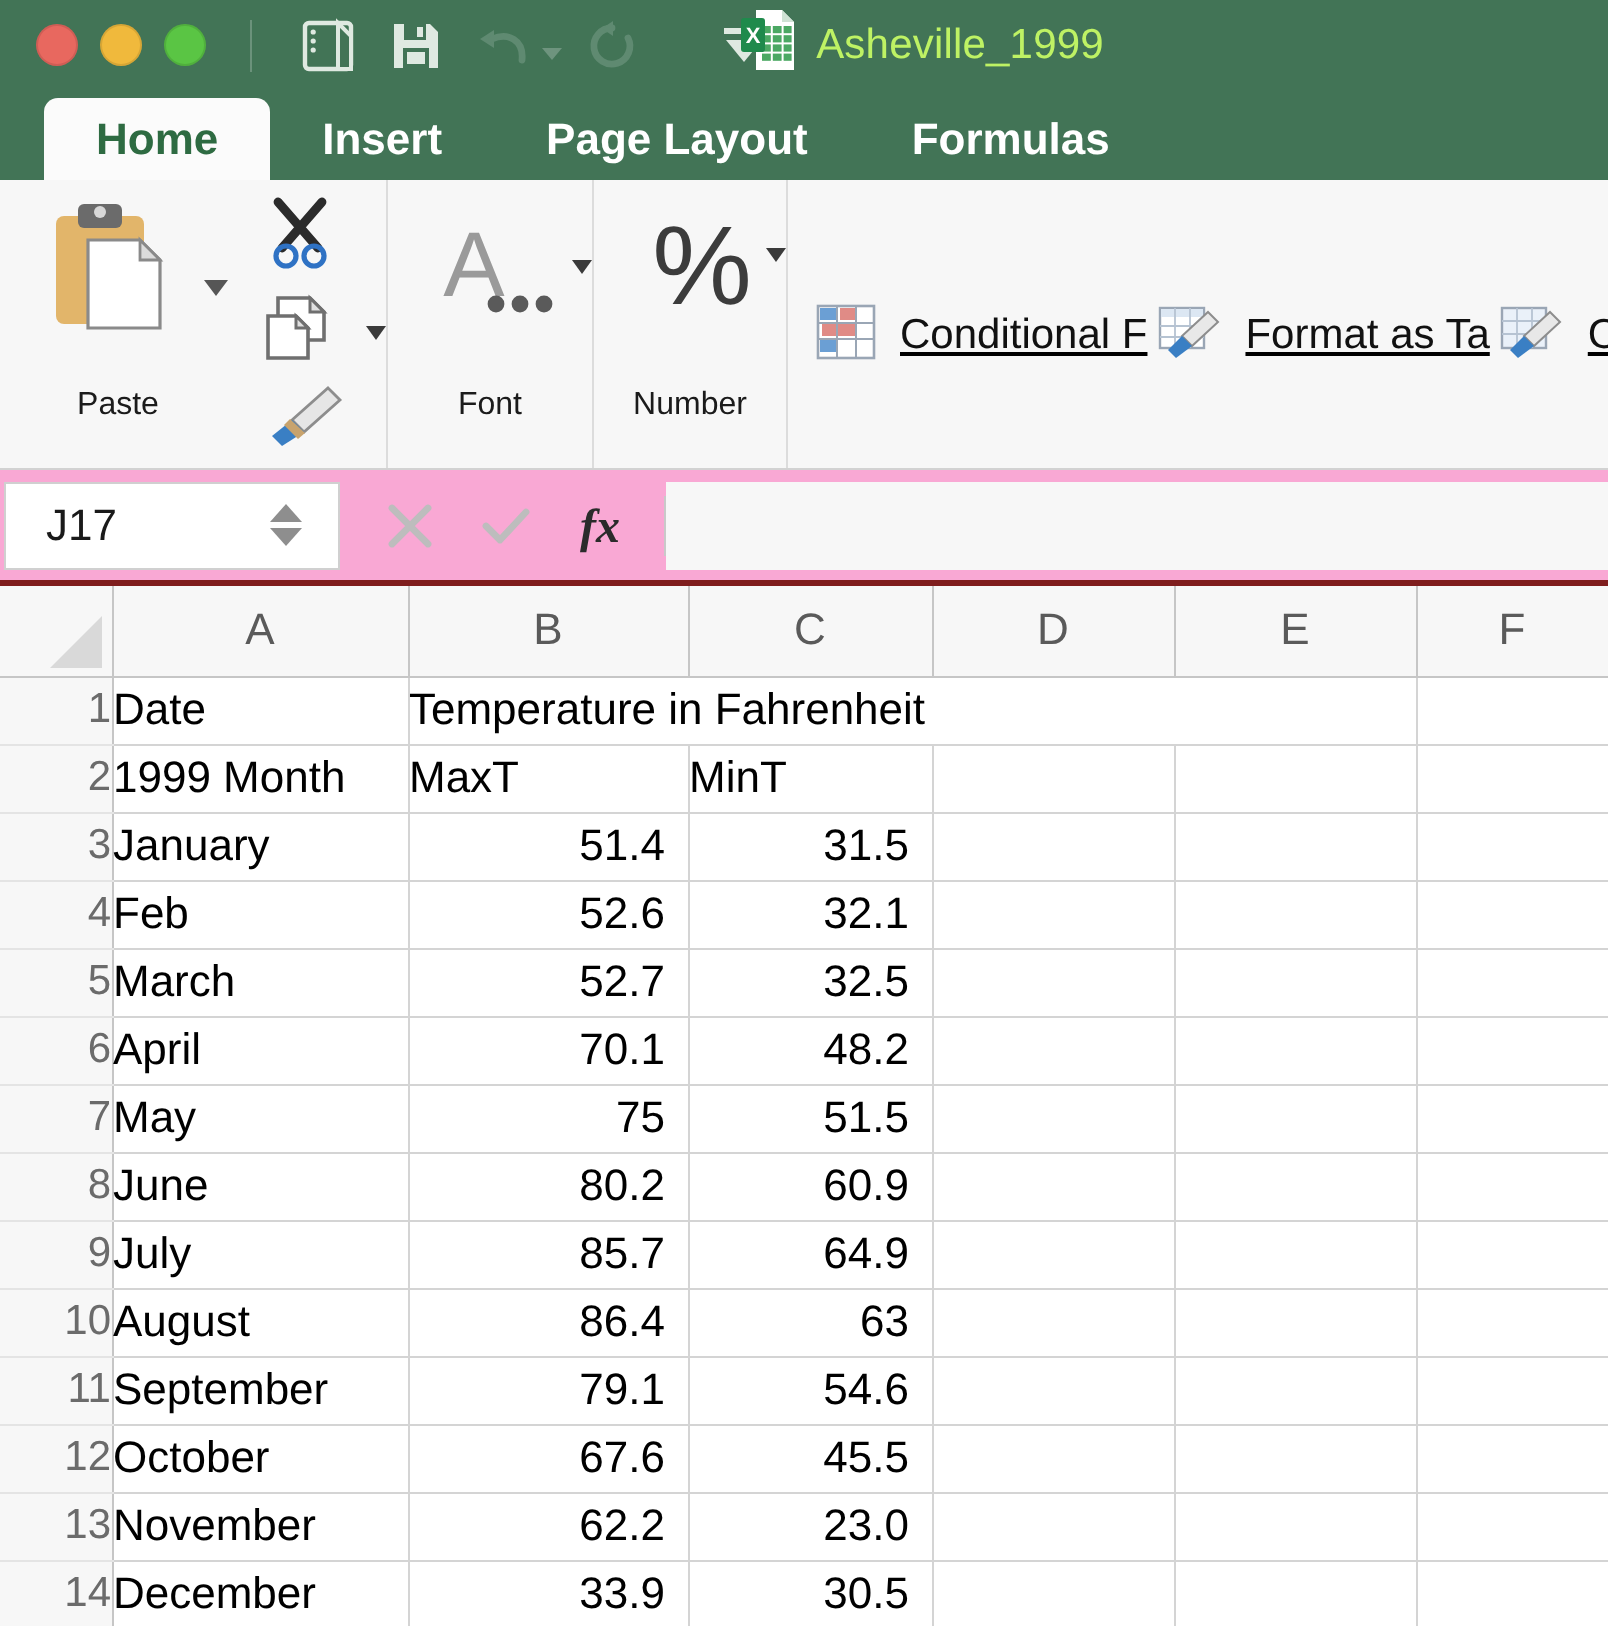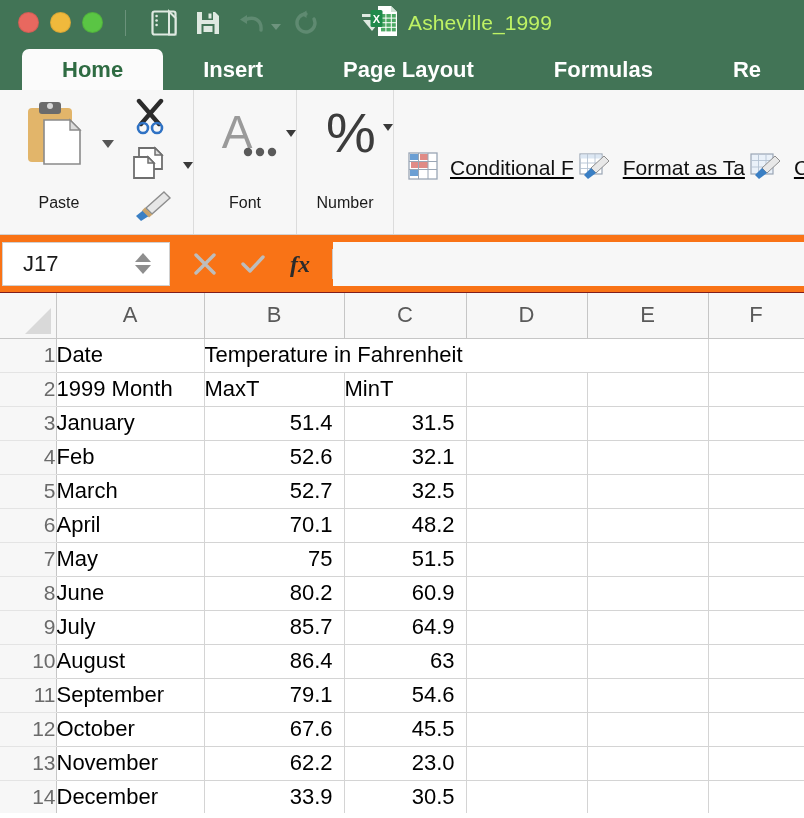--- a/index.html
+++ b/index.html
@@ -49,21 +49,21 @@
   }
 
   
   .tabstrip {
     height: 45px; background: #427456;
     display: flex; align-items: flex-end; padding-left: 22px;
     position: relative;
   }
   .tab {
     font-size: 22px; color: #ffffff; font-weight: bold;
-    padding: 0 40px; height: 41px; line-height: 41px;
+    padding: 0 26px; height: 41px; line-height: 41px;
     white-space: nowrap; cursor: default;
   }
   .tab.active {
     background: #fbfbfb; color: #2e6b42;
     border-radius: 7px 7px 0 0;
   }
 
   
   .ribbon {
     height: 145px; background: #f7f7f7;
@@ -90,22 +90,22 @@
     border-left: 5px solid transparent; border-right: 5px solid transparent;
     border-top: 7px solid #3a3a3a;
   }
 
   .styles-list { display: flex; flex-direction: row; gap: 5px; padding: 12px 0 0 14px; text-decoration: underline; }
   .style-row { display: flex; align-items: center; gap: 12px; cursor: default; }
   .style-row .lbl { font-size: 21px; color: #111; white-space: nowrap; }
 
   
   .formulabar {
-    height: 58px; background: #f97316; display: flex;
-    align-items: center; border-bottom: 1px solid #7f1d1d;
+    height: 58px; background: #f9a8d4; display: flex;
+    align-items: center; border-bottom: 3px solid #7f1d1d;
   }
   .namebox {
     width: 168px; height: 44px; margin-left: 2px;
     background: #ffffff; border: 1px solid #d0d0d0;
     display: flex; align-items: center; padding: 0 6px 0 20px;
     justify-content: space-between;
   }
   .namebox-text { font-size: 22px; color: #1a1a1a; }
   .spin { display: flex; flex-direction: column; gap: 3px; padding-right: 12px; }
   .tri-up {
@@ -239,21 +239,20 @@
         <span class="doc-title-text">Asheville_1999</span>
       </div>
     </div>
   </div>
 
   <div class="tabstrip">
     <div class="tab active">Home</div>
     <div class="tab">Insert</div>
     <div class="tab">Page Layout</div>
     <div class="tab">Formulas</div>
-    <div class="tab">Re</div>
   </div>
 
   <div class="ribbon">
 
     <div class="rgroup" style="width:213px">
       <div class="rgroup-body" style="padding-left:20px">
         <div style="display:flex;align-items:flex-start">
           <div class="big-btn">
             <span>
               <svg width="72" height="78" viewBox="0 0 72 78">

